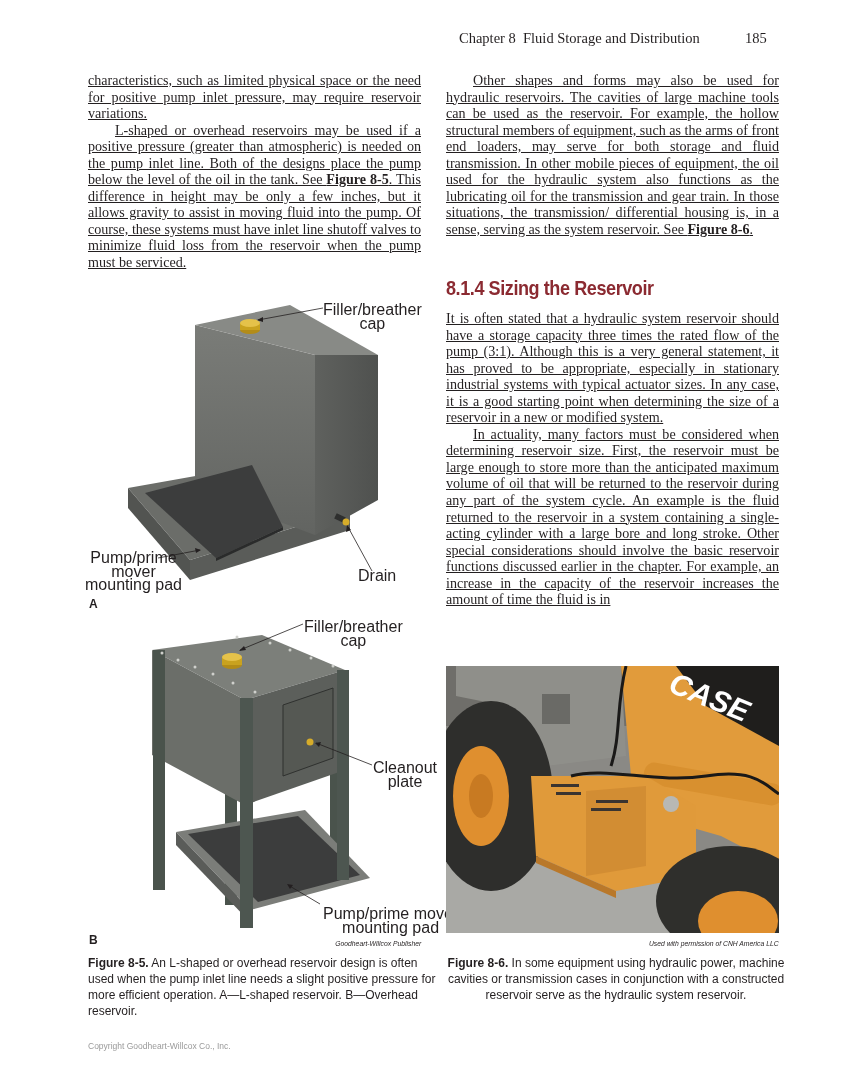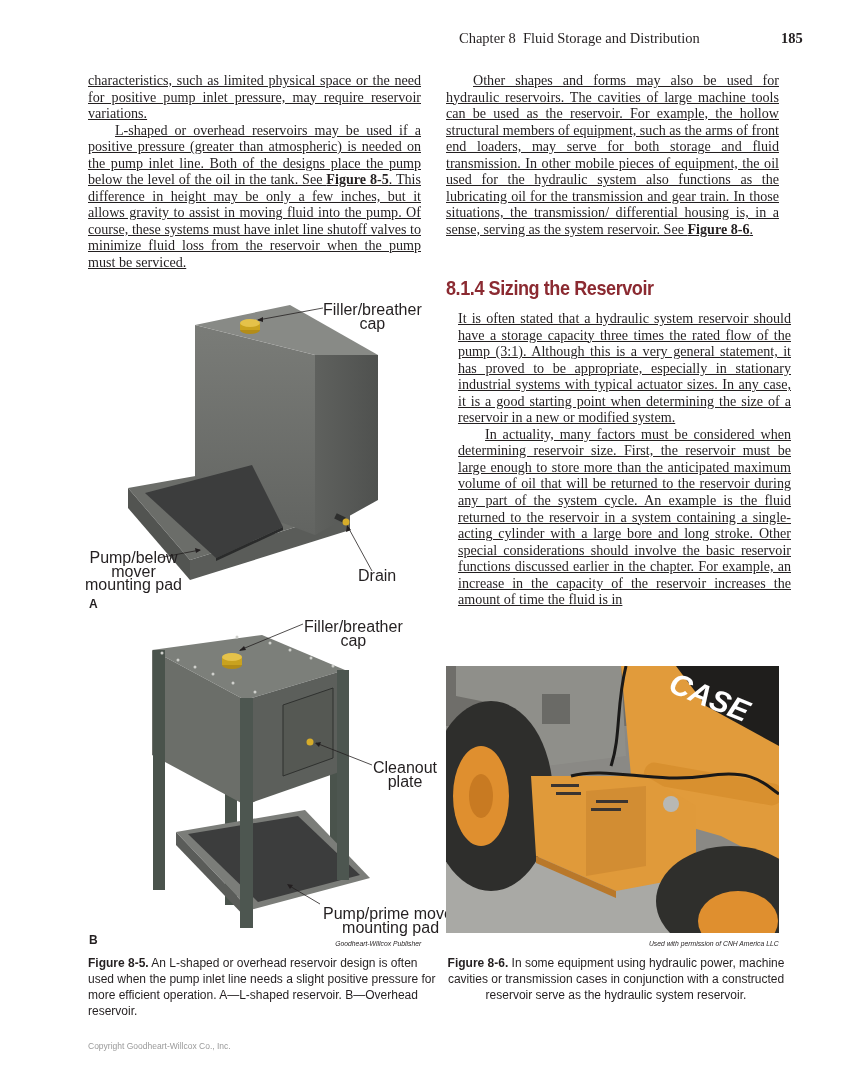--- a/index.html
+++ b/index.html
@@ -1,27 +1,27 @@
 <!DOCTYPE html>
 <html><head>
 <meta charset="utf-8">
 <style>
   html, body { margin: 0; padding: 0; background: #ffffff; }
   body { width: 849px; height: 1087px; position: relative; overflow: hidden; color: #231f20; }
   .serif { font-family: "Liberation Serif", "DejaVu Serif", serif; }
 
   .running-head { position: absolute; top: 30px; left: 459px; font-size: 14.5px; }
-  .page-num { position: absolute; top: 30px; left: 781px; font-size: 14.5px; font-weight: bold; text-align: right; }
+  .page-num { position: absolute; top: 30px; left: 745px; font-size: 14.5px; font-weight: normal; text-align: right; }
 
   .col { position: absolute; font-size: 14.1px; line-height: 16.55px; text-align: justify; text-decoration: underline; }
   .col p { margin: 0; }
   .col p.indent { text-indent: 27px; }
   .col-left { left: 88px; top: 72px; width: 333px; }
   .col-right-top { left: 446px; top: 72px; width: 333px; }
-  .col-right-bottom { left: 446px; top: 310px; width: 333px; margin-left: 12px; }
+  .col-right-bottom { left: 446px; top: 310px; width: 333px; }
   b { font-weight: bold; }
 
   .heading { position: absolute; left: 446px; top: 276px; font-family: "Liberation Sans", sans-serif;
     font-weight: bold; font-size: 21px; color: #8b2a31; letter-spacing: -0.5px; transform: scaleX(0.86); transform-origin: left; white-space: nowrap; }
 
   .figure-label { position: absolute; font-family: "Liberation Sans", sans-serif; font-size: 16px; line-height: 13.5px; text-align: center; color: #231f20; white-space: nowrap; }
   .panel-letter { position: absolute; font-family: "Liberation Sans", sans-serif; font-weight: bold; font-size: 12px; }
   .credit { position: absolute; font-family: "Liberation Sans", sans-serif; font-style: italic; font-size: 8px; color: #231f20; transform: scaleX(0.85); transform-origin: right; white-space: nowrap; }
   .caption { position: absolute; font-family: "Liberation Sans", sans-serif; font-size: 12px; line-height: 16px; width: 350px; }
   .caption b { font-weight: bold; }
@@ -89,21 +89,21 @@
   <line x1="78" y1="263" x2="120" y2="255" stroke="#231f20" stroke-width="0.8"></line>
   <polygon points="121,255 115,253 116,258" fill="#231f20"></polygon>
   <line x1="292" y1="276" x2="268" y2="232" stroke="#231f20" stroke-width="0.8"></line>
   <polygon points="267,230 266,237 271,235" fill="#231f20"></polygon>
 </svg>
 <div class="figure-label" style="left:323px;top:303px;">
   <div>Filler/breather</div>
   <div>cap</div>
 </div>
 <div class="figure-label" style="left:85px;top:551px;">
-  <div>Pump/below</div>
+  <div>Pump/prime</div>
   <div>mover</div>
   <div>mounting pad</div>
 </div>
 <div class="figure-label" style="left:358px;top:569px;text-align:right;">Drain</div>
 <div class="panel-letter" style="left:89px;top:597px;">A</div>
 
 <svg style="left:80px;top:610px;" width="360" height="330" viewBox="0 0 360 330">
 
   <rect x="145" y="160" width="12" height="135" fill="#4a534c"></rect>
   <rect x="250" y="160" width="10" height="100" fill="#4a534c"></rect>

